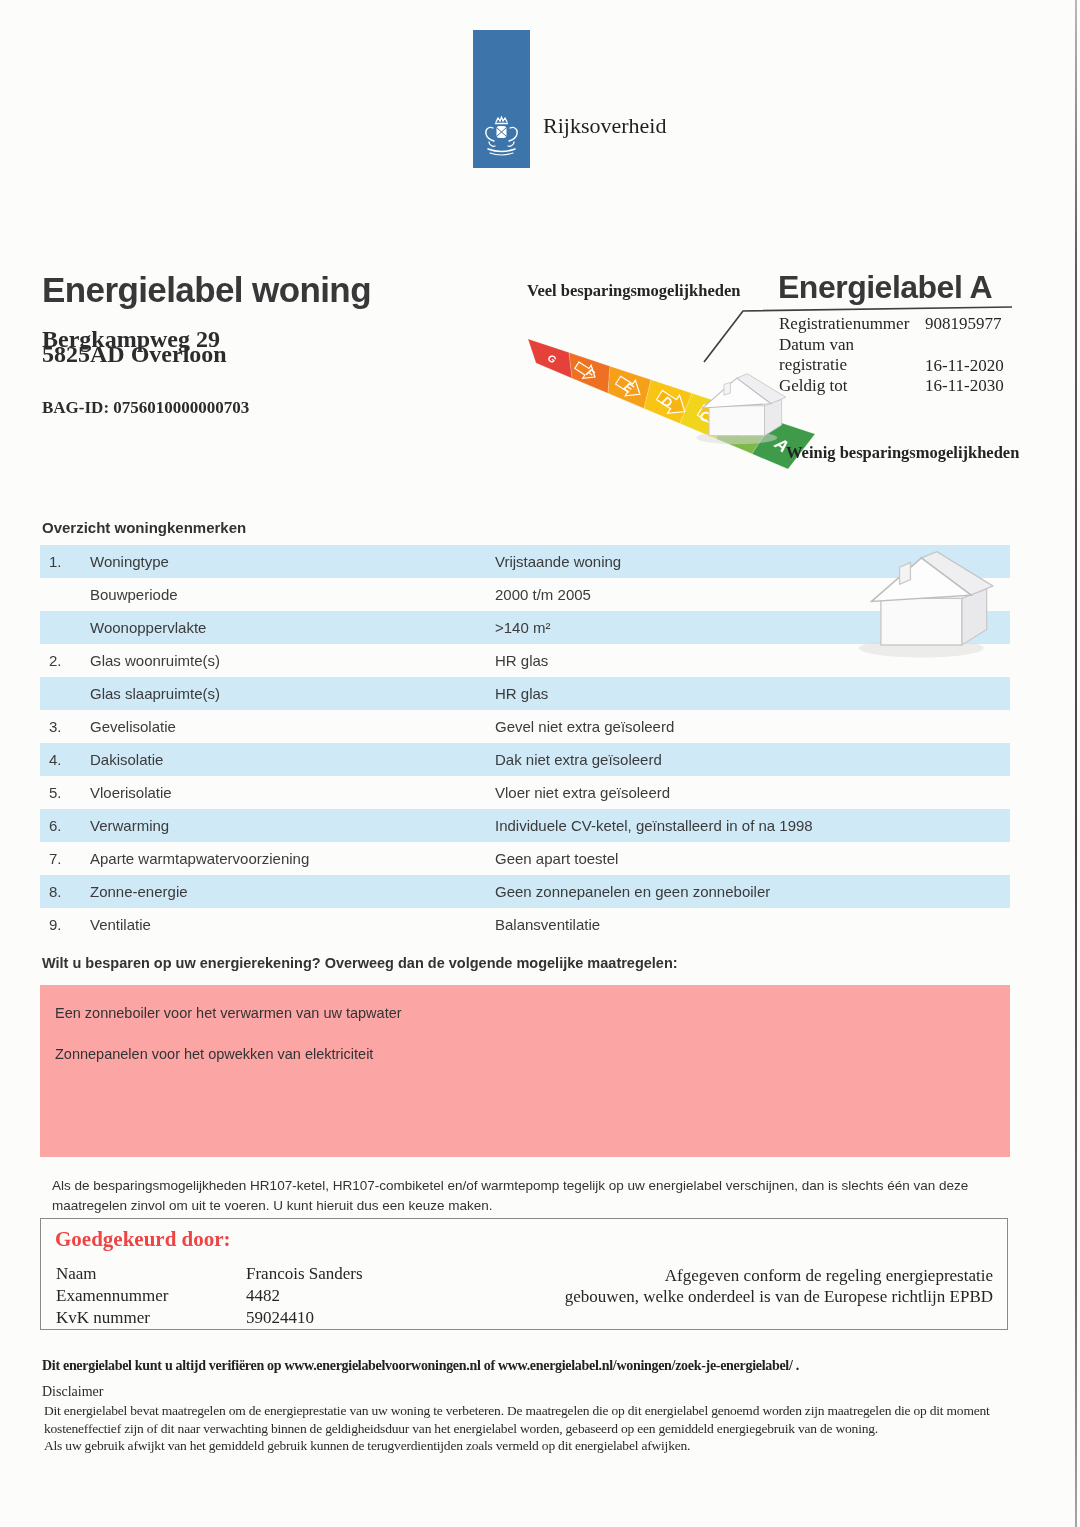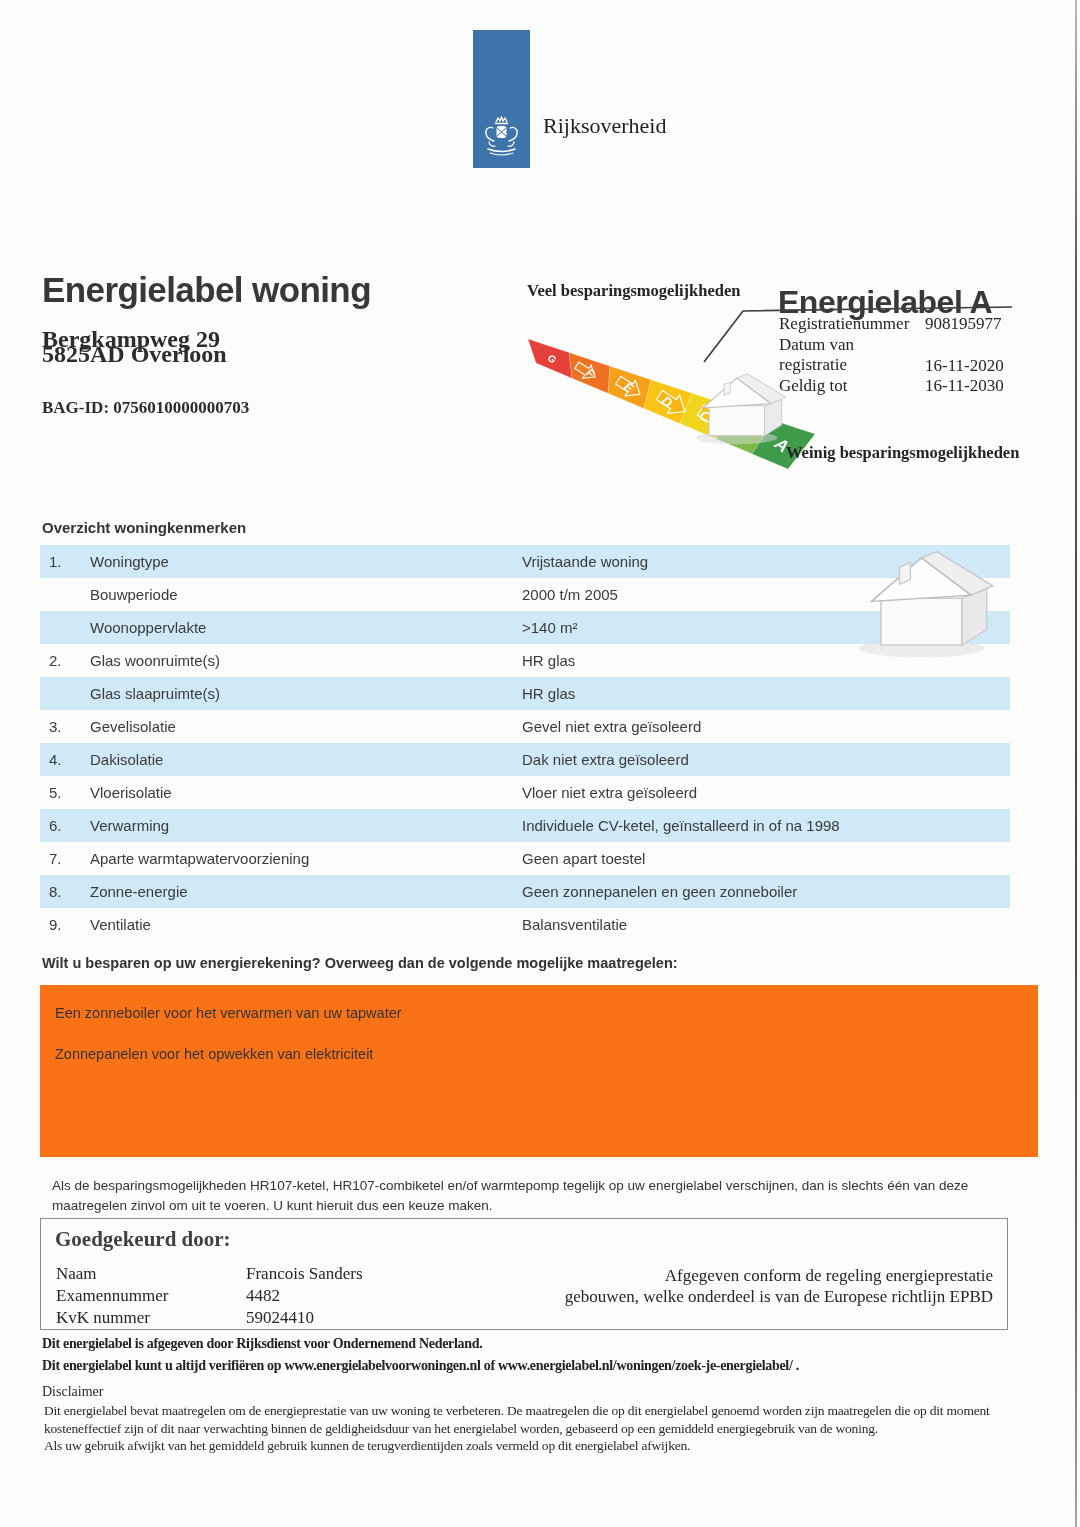--- a/index.html
+++ b/index.html
@@ -11,44 +11,44 @@
   .logo-bar svg{position:absolute;left:8px;bottom:6px;}
   .logo-word{left:543px;top:113px;font-family:"Liberation Serif", serif;font-size:22px;color:#1f1f1f;}
   
   .doc-title{left:42px;top:270px;font-size:35px;font-weight:700;letter-spacing:-0.6px;color:#383838;}
   .addr{left:42px;font-family:"Liberation Serif", serif;font-weight:700;font-size:24px;color:#2c2c2c;}
   .addr1{top:326px;} .addr2{top:341px;}
   .bagid{left:42px;top:398px;font-family:"Liberation Serif", serif;font-weight:700;font-size:17px;color:#2c2c2c;}
   
   .veel{left:527px;top:281px;font-family:"Liberation Serif", serif;font-weight:700;font-size:16.5px;color:#242424;}
   .weinig{left:786px;top:443px;font-family:"Liberation Serif", serif;font-weight:700;font-size:16.5px;color:#242424;}
-  .label-a{left:778px;top:284px;font-size:32px;font-weight:700;letter-spacing:-0.5px;color:#383838;}
+  .label-a{left:778px;top:269px;font-size:32px;font-weight:700;letter-spacing:-0.5px;color:#383838;}
   .reg{left:779px;top:314px;font-family:"Liberation Serif", serif;font-size:17px;color:#262626;line-height:20.5px;}
   .reg-row .rl{display:inline-block;width:146px;}
   .ramp-svg{left:505px;top:316px;}
   .callout-svg{left:698px;top:298px;}
   
   .char-head{left:42px;top:519px;font-size:15px;font-weight:700;color:#333;text-align:center;}
   .char-table{left:40px;top:545px;width:970px;}
   .crow{position:relative;height:33px;line-height:33px;font-size:15px;color:#3b3b3b;}
   .crow.blue{background:#cfe9f7;}
   .crow .num{position:absolute;left:9px;}
   .crow .lbl{position:absolute;left:50px;}
-  .crow .val{position:absolute;left:455px;margin-left:27px;}
+  .crow .val{position:absolute;left:455px;}
   .house-table{left:856px;top:543px;}
   .house-ramp{left:692px;top:368px;}
   
   .measures-head{left:42px;top:955px;font-size:14.5px;font-weight:700;color:#333;}
-  .measures-box{left:40px;top:985px;width:970px;height:172px;background:#f97316;padding-left:28px;}
+  .measures-box{left:40px;top:985px;width:970px;height:172px;background:#fca5a5;}
   .measure-item{position:absolute;left:15px;font-size:14.5px;color:#333;}
   .mi0{top:20px;} .mi1{top:61px;}
   .note{left:52px;top:1176px;width:922px;font-size:13.5px;line-height:20px;color:#333;}
   
   .appr-box{left:40px;top:1218px;width:966px;height:110px;border:1.5px solid #8a8a8a;background:transparent;}
-  .appr-head{position:absolute;left:14px;top:8px;font-family:"Liberation Serif", serif;font-weight:700;font-size:21px;color:#404040;}
+  .appr-head{position:absolute;left:14px;top:8px;font-family:"Liberation Serif", serif;font-weight:700;font-size:21px;color:#ef4444;}
   .appr-fields{position:absolute;left:15px;top:44px;font-family:"Liberation Serif", serif;font-size:17px;color:#262626;line-height:22px;}
   .appr-fields .fl{display:inline-block;width:190px;}
   .conformity{position:absolute;right:14px;top:46px;text-align:right;font-family:"Liberation Serif", serif;font-size:17px;color:#262626;line-height:21px;}
   
   .f-issued{left:42px;top:1336px;}
   .f-verify{left:42px;top:1358px;}
   .f-bold{font-family:"Liberation Serif", serif;font-weight:700;font-size:14px;letter-spacing:-0.3px;color:#222;}
   .disc-head{left:42px;top:1384px;font-family:"Liberation Serif", serif;font-size:14px;color:#2a2a2a;}
   .disc-body{left:44px;top:1402px;width:1010px;font-family:"Liberation Serif", serif;font-size:13.5px;letter-spacing:-0.2px;line-height:17.5px;color:#2a2a2a;}
   
@@ -223,21 +223,20 @@
         <div><span class="fl">Naam</span><span class="fv">Francois  Sanders</span></div>
         <div><span class="fl">Examennummer</span><span class="fv">4482</span></div>
         <div><span class="fl">KvK nummer</span><span class="fv">59024410</span></div>
       </div>
     <div class="conformity">
       <span>Afgegeven conform de regeling energieprestatie</span><br>
       <span>gebouwen, welke onderdeel is van de Europese richtlijn EPBD</span>
     </div>
   </div>
 
-  <div class="abs f-issued f-bold">Dit energielabel is afgegeven door Rijksdienst voor Ondernemend Nederland.</div>
   <div class="abs f-verify f-bold">Dit energielabel kunt u altijd verifiëren op www.energielabelvoorwoningen.nl of www.energielabel.nl/woningen/zoek-je-energielabel/ .</div>
   <div class="abs disc-head">Disclaimer</div>
   <div class="abs disc-body" id="disc-lines">
       <div>Dit energielabel bevat maatregelen om de energieprestatie van uw woning te verbeteren. De maatregelen die op dit energielabel genoemd worden zijn maatregelen die op dit moment</div>
       <div>kosteneffectief zijn of dit naar verwachting binnen de geldigheidsduur van het energielabel worden, gebaseerd op een gemiddeld energiegebruik van de woning.</div>
       <div>Als uw gebruik afwijkt van het gemiddeld gebruik kunnen de terugverdientijden zoals vermeld op dit energielabel afwijken.</div>
     </div>
 
   <div class="abs scan-edge"></div>
 </div>

